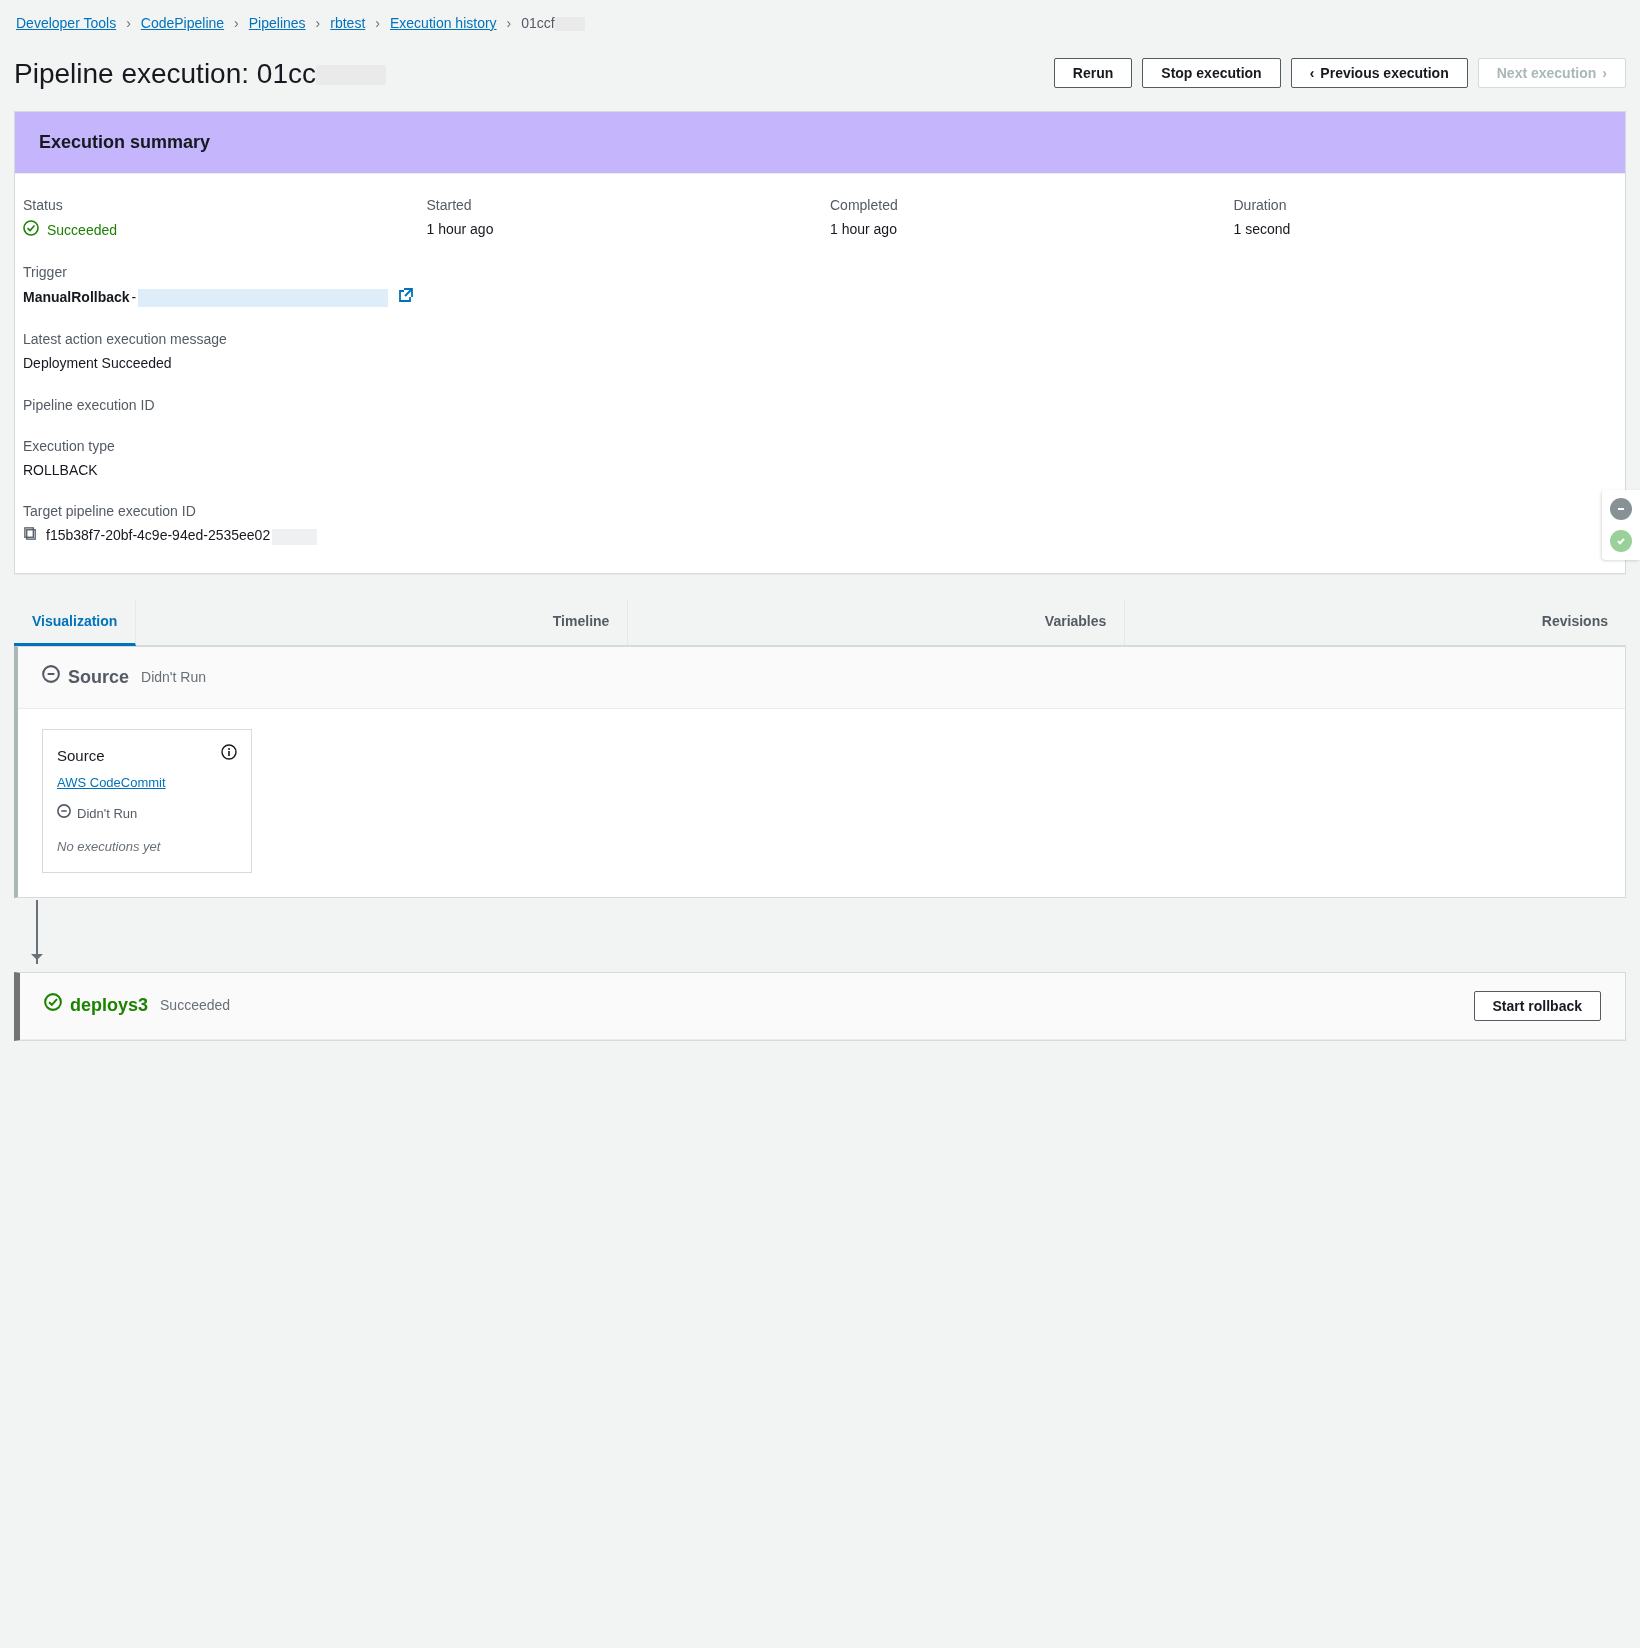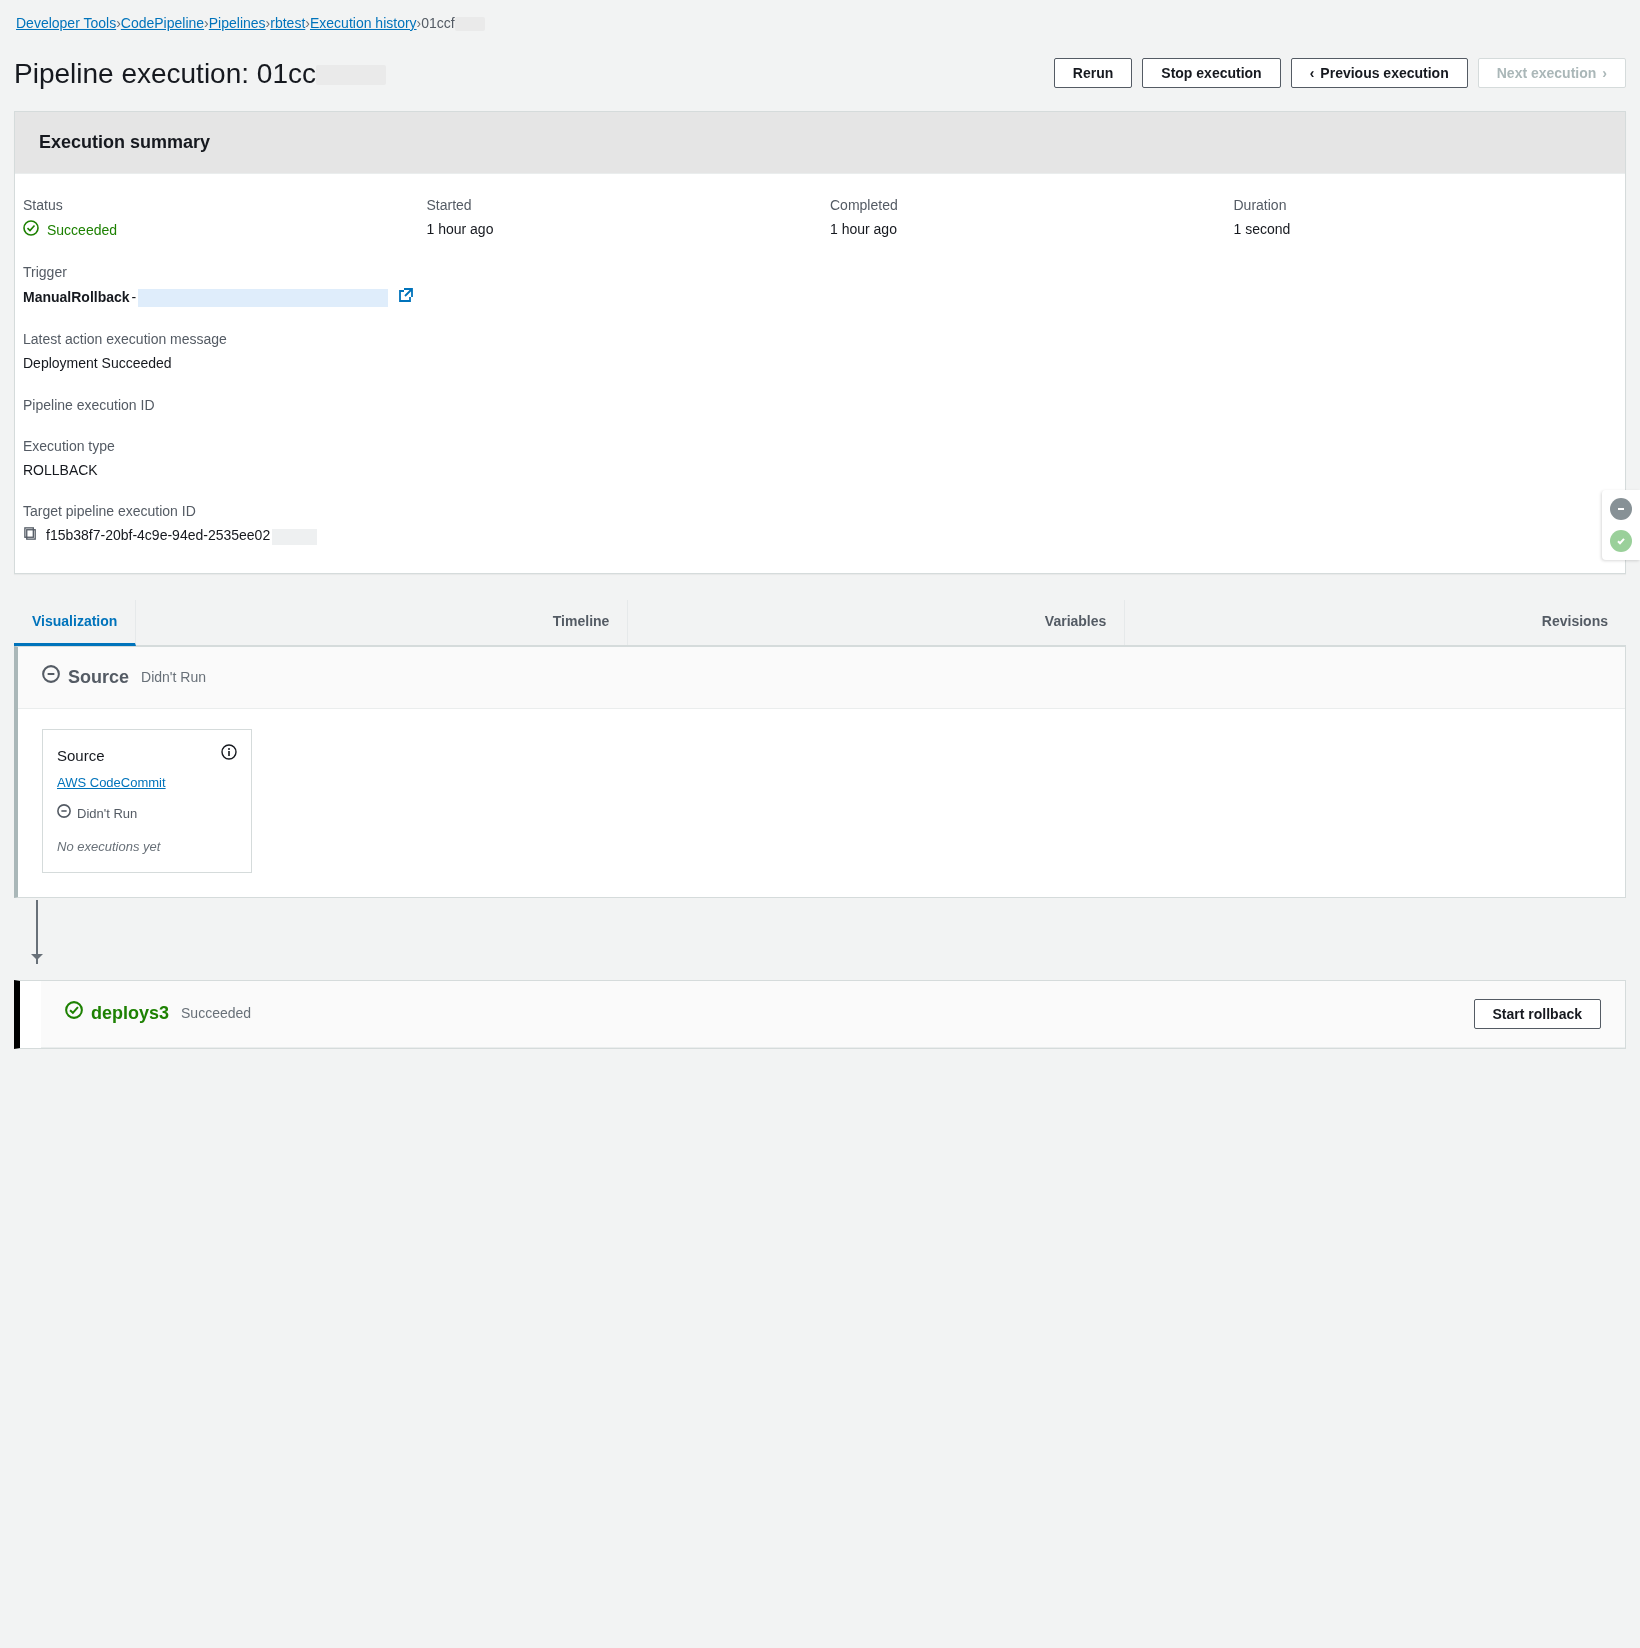--- a/index.html
+++ b/index.html
@@ -5,21 +5,21 @@
   * { box-sizing: border-box; margin: 0; padding: 0; }
   body {
     font-family: "Amazon Ember", "Helvetica Neue", Arial, sans-serif;
     background: #f2f3f3;
     color: #16191f;
     font-size: 14px;
     line-height: 1.4;
   }
   .page { padding: 10px 14px 40px; }
   
-  .breadcrumb { display: flex; align-items: flex-end; flex-wrap: wrap; font-size: 14px; padding: 4px 2px 10px; }
+  .breadcrumb { display: flex; align-items: flex-end; flex-wrap: wrap; gap: 10px; font-size: 14px; padding: 4px 2px 10px; }
   .breadcrumb a { color: #0073bb; text-decoration: underline; cursor: pointer; }
   .breadcrumb .crumb-current { color: #545b64; }
   .breadcrumb .sep { color: #687078; }
   .redact { display:inline-block; background:#eaeaea; border-radius:2px; }
   .redact-sm { width:30px; height:14px; vertical-align:middle; }
   .redact-lg { width:70px; height:20px; vertical-align:middle; }
   .redact-blue { display:inline-block; background:#dfedfb; height:18px; width:250px; vertical-align:middle; }
   .redact-gray { display:inline-block; background:#eef0f1; height:16px; width:45px; vertical-align:middle; margin-left:2px; }
   
   .header-row { display:flex; justify-content:space-between; align-items:center; gap:14px; margin:10px 0 18px; flex-wrap:wrap;}
@@ -29,21 +29,21 @@
     background:#fff; border:1px solid #545b64; color:#16191f;
     padding:6px 18px; font-weight:700; font-size:14px; cursor:pointer;
     display:inline-flex; align-items:center; gap:6px; border-radius:2px;
   }
   .btn.disabled { color:#aab7b8; border-color:#d5dbdb; cursor:default; }
   
   .panel {
     background:#fff; border:1px solid #d5dbdb; box-shadow:0 1px 1px rgba(0,0,0,.04);
   }
   .panel-header {
-    background:#e5e5e5; padding:18px 24px; border-bottom:1px solid #eaeded;
+    background:#c4b5fd; padding:18px 24px; border-bottom:1px solid #eaeded;
     font-size:18px; font-weight:700;
   }
   .panel-body { padding:22px 8px 26px; }
   .grid4 { display:grid; grid-template-columns:repeat(4,1fr); gap:26px 20px; }
   .label { color:#545b64; font-size:14px; margin-bottom:4px; }
   .value { color:#16191f; font-size:14px; }
   .green { color:#1d8102; }
   .green-strong { color:#1d8102; font-weight:700; }
   .row-gap { margin-top:22px; }
   .inline { display:flex; align-items:center; gap:8px; }
@@ -55,21 +55,21 @@
     border-right:1px solid #e6e9ea;
   }
   .tab:last-child { border-right:none; }
   .tab.active { color:#0073bb; border-bottom:3px solid #0073bb; margin-bottom:-1px; }
   
   .viz { margin-top:0; }
   .stage-panel {
     background:#fff; border:1px solid #d5dbdb;
   }
   .stage-panel.source { border-left:4px solid #aab7b8; }
-  .stage-panel.deploy { border-left:6px solid #000000; margin-top:8px;padding-left:21px;}
+  .stage-panel.deploy { border-left:6px solid #737373; margin-top:0;}
   .stage-head {
     background:#fafafa; padding:18px 24px; border-bottom:1px solid #eaeded;
     display:flex; align-items:center; gap:14px; justify-content:space-between;
   }
   .stage-head-left { display:flex; align-items:center; gap:12px; }
   .stage-title { font-size:18px; font-weight:700; color:#545b64; display:flex; align-items:center; gap:8px;}
   .stage-sub { color:#687078; font-size:14px; }
   .stage-body { padding:20px 24px 24px; }
   .action-card {
     border:1px solid #d5dbdb; width:210px; padding:14px 14px 16px;

